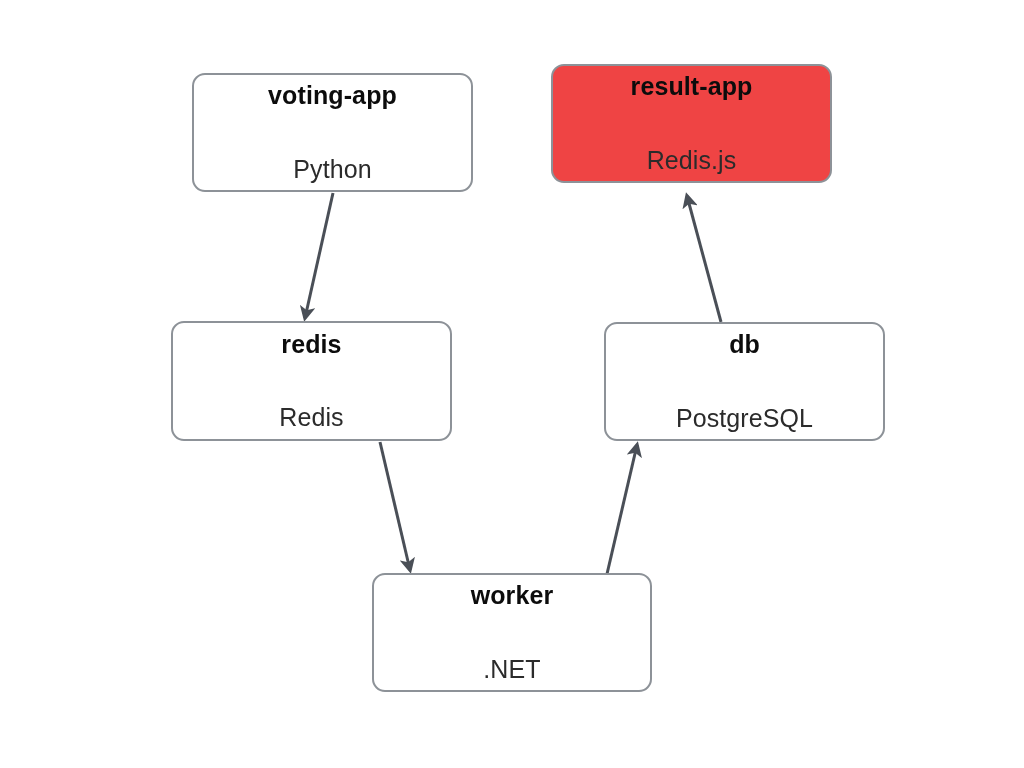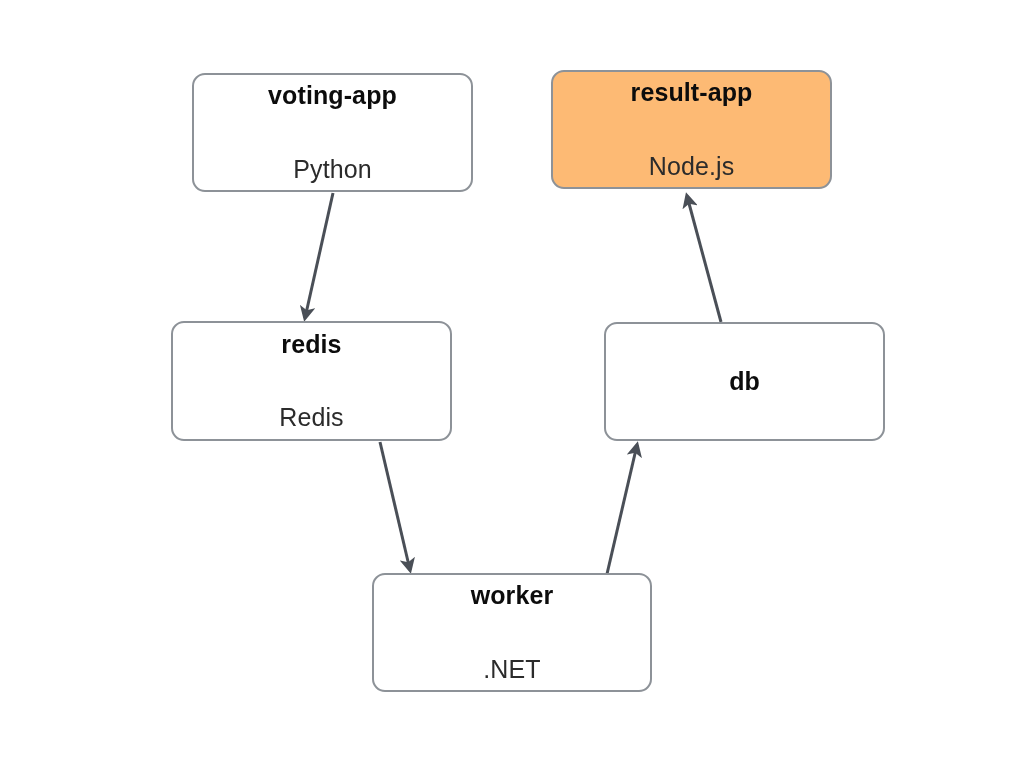--- a/index.html
+++ b/index.html
@@ -73,32 +73,33 @@
         <line x1="607" y1="574" x2="637" y2="445" stroke="#4a4f57" stroke-width="3" stroke-linecap="butt" marker-end="url(#arrowhead)"></line>
         <line x1="721" y1="322" x2="687" y2="196" stroke="#4a4f57" stroke-width="3" stroke-linecap="butt" marker-end="url(#arrowhead)"></line>
       </g>
   </svg>
 
   <div class="node" style="left: 192px; top: 73px; width: 281px; height: 119px; border-color: rgb(141, 146, 152); background: rgb(255, 255, 255);">
     <div class="node-title">voting-app</div>
     <div class="node-subtitle">Python</div>
   </div>
 
-  <div class="node" style="left: 551px; top: 70px; width: 281px; height: 119px; border-color: rgb(141, 146, 152); background: #fdba74;">
+  <div class="node" style="left: 551px; top: 64px; width: 281px; height: 119px; border-color: rgb(141, 146, 152); background: #ef4444;">
     <div class="node-title">result-app</div>
-    <div class="node-subtitle">Node.js</div>
+    <div class="node-subtitle">Redis.js</div>
   </div>
 
   <div class="node" style="left: 171px; top: 321px; width: 281px; height: 120px; border-color: rgb(141, 146, 152); background: rgb(255, 255, 255);">
     <div class="node-title">redis</div>
     <div class="node-subtitle">Redis</div>
   </div>
 
   <div class="node" style="left: 604px; top: 322px; width: 281px; height: 119px; border-color: rgb(141, 146, 152); background: rgb(255, 255, 255);">
     <div class="node-title">db</div>
+    <div class="node-subtitle">PostgreSQL</div>
   </div>
 
   <div class="node" style="left: 372px; top: 573px; width: 280px; height: 119px; border-color: rgb(141, 146, 152); background: rgb(255, 255, 255);">
     <div class="node-title">worker</div>
     <div class="node-subtitle">.NET</div>
   </div>
 
 </div>
 
 </body></html>

